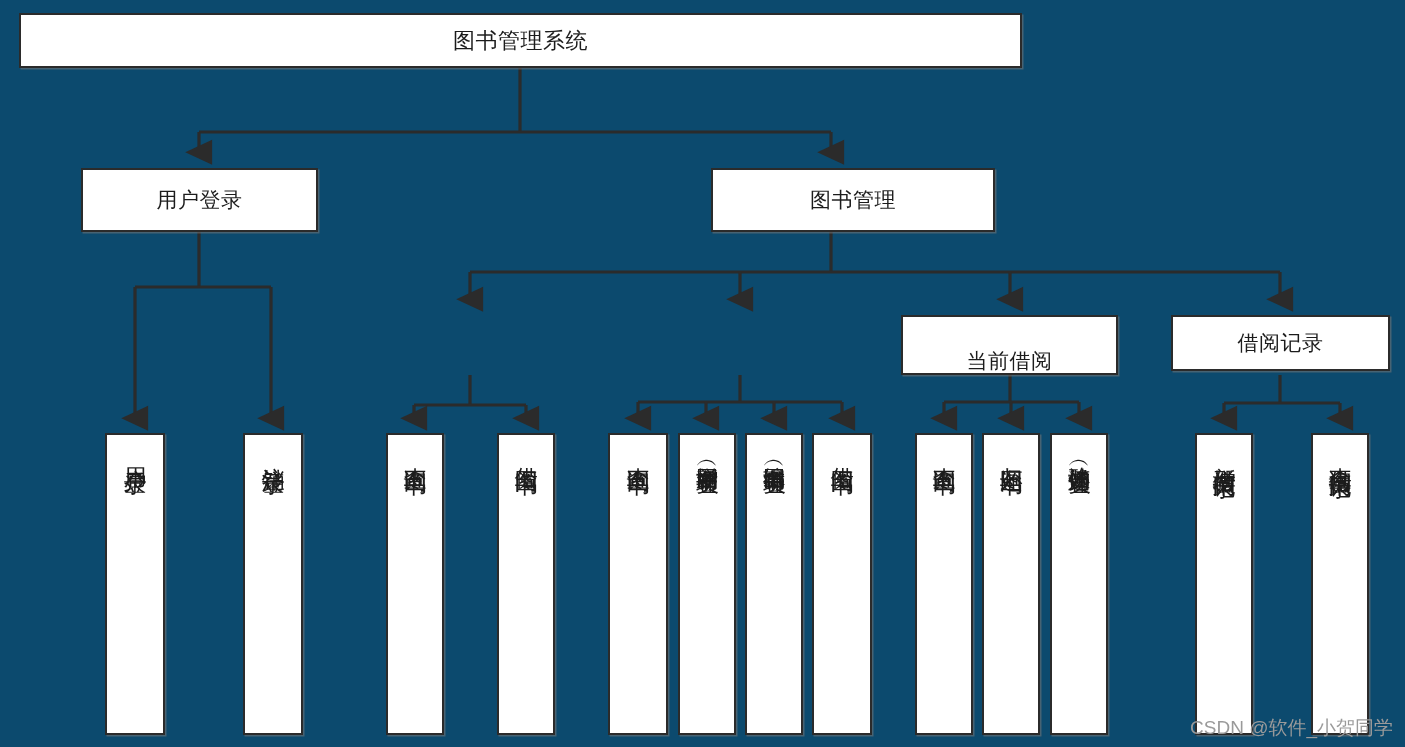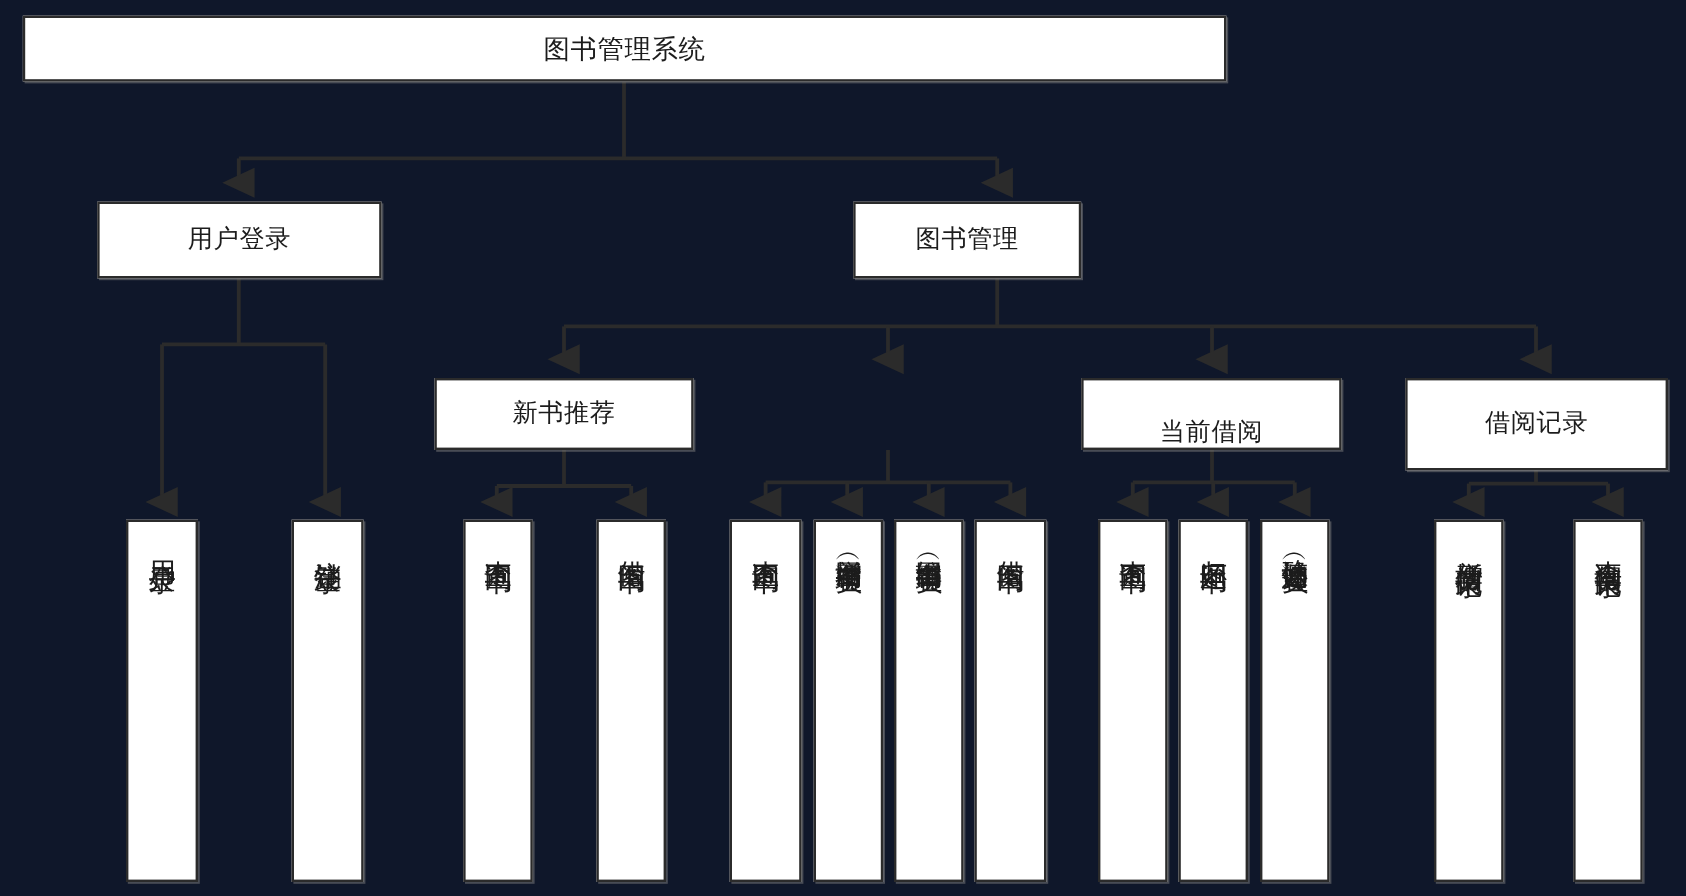--- a/index.html
+++ b/index.html
@@ -7,21 +7,21 @@
     padding: 0;
     background: #ffffff;
   }
   body {
     font-family: "Liberation Sans", "DejaVu Sans", sans-serif;
   }
   #diagram-root {
     position: relative;
     width: 1405px;
     height: 747px;
-    background: #0f172a;
+    background: #0c4a6e;
     overflow: hidden;
   }
   #diagram-svg {
     position: absolute;
     left: 0;
     top: 0;
     width: 1405px;
     height: 747px;
   }
   .node-box {
@@ -131,31 +131,28 @@
     </g>
   </svg>
 
   <div class="node-box node-h" id="node-root" style="left:19px; top:13px; width:1003px; height:55px;">
     <span class="node-label">图书管理系统</span>
   </div>
 
   <div class="node-box node-h" style="left:81px; top:168px; width:237px; height:64px;">
     <span class="node-label">用户登录</span>
   </div>
-  <div class="node-box node-h" style="left:711px; top:168px; width:190px; height:64px;">
+  <div class="node-box node-h" style="left:711px; top:168px; width:284px; height:64px;">
     <span class="node-label">图书管理</span>
   </div>
 
-  <div class="node-box node-h" style="left:362px; top:315px; width:216px; height:60px;">
-    <span class="node-label">新书推荐</span>
-  </div>
   <div class="node-box node-h" style="left:901px; top:315px; width:217px; height:60px;align-items:flex-end;">
     <span class="node-label">当前借阅</span>
   </div>
-  <div class="node-box node-h" style="left:1171px; top:315px; width:219px; height:77px;">
+  <div class="node-box node-h" style="left:1171px; top:315px; width:219px; height:56px;">
     <span class="node-label">借阅记录</span>
   </div>
 
   <div class="node-box node-v" style="left:105px; top:433px; width:60px; height:302px;">
     <span class="node-label">用户登录</span>
   </div>
   <div class="node-box node-v" style="left:243px; top:433px; width:60px; height:302px;">
     <span class="node-label">注销登录</span>
   </div>
 
@@ -189,14 +186,15 @@
     <span class="node-label">确认归还（管理员）</span>
   </div>
 
   <div class="node-box node-v" style="left:1195px; top:433px; width:58px; height:302px;">
     <span class="node-label">新增借阅记录</span>
   </div>
   <div class="node-box node-v" style="left:1311px; top:433px; width:58px; height:302px;">
     <span class="node-label">查询借阅记录</span>
   </div>
 
+  <div id="watermark">CSDN @软件_小贺同学</div>
 
 </div>
 
 </body></html>

